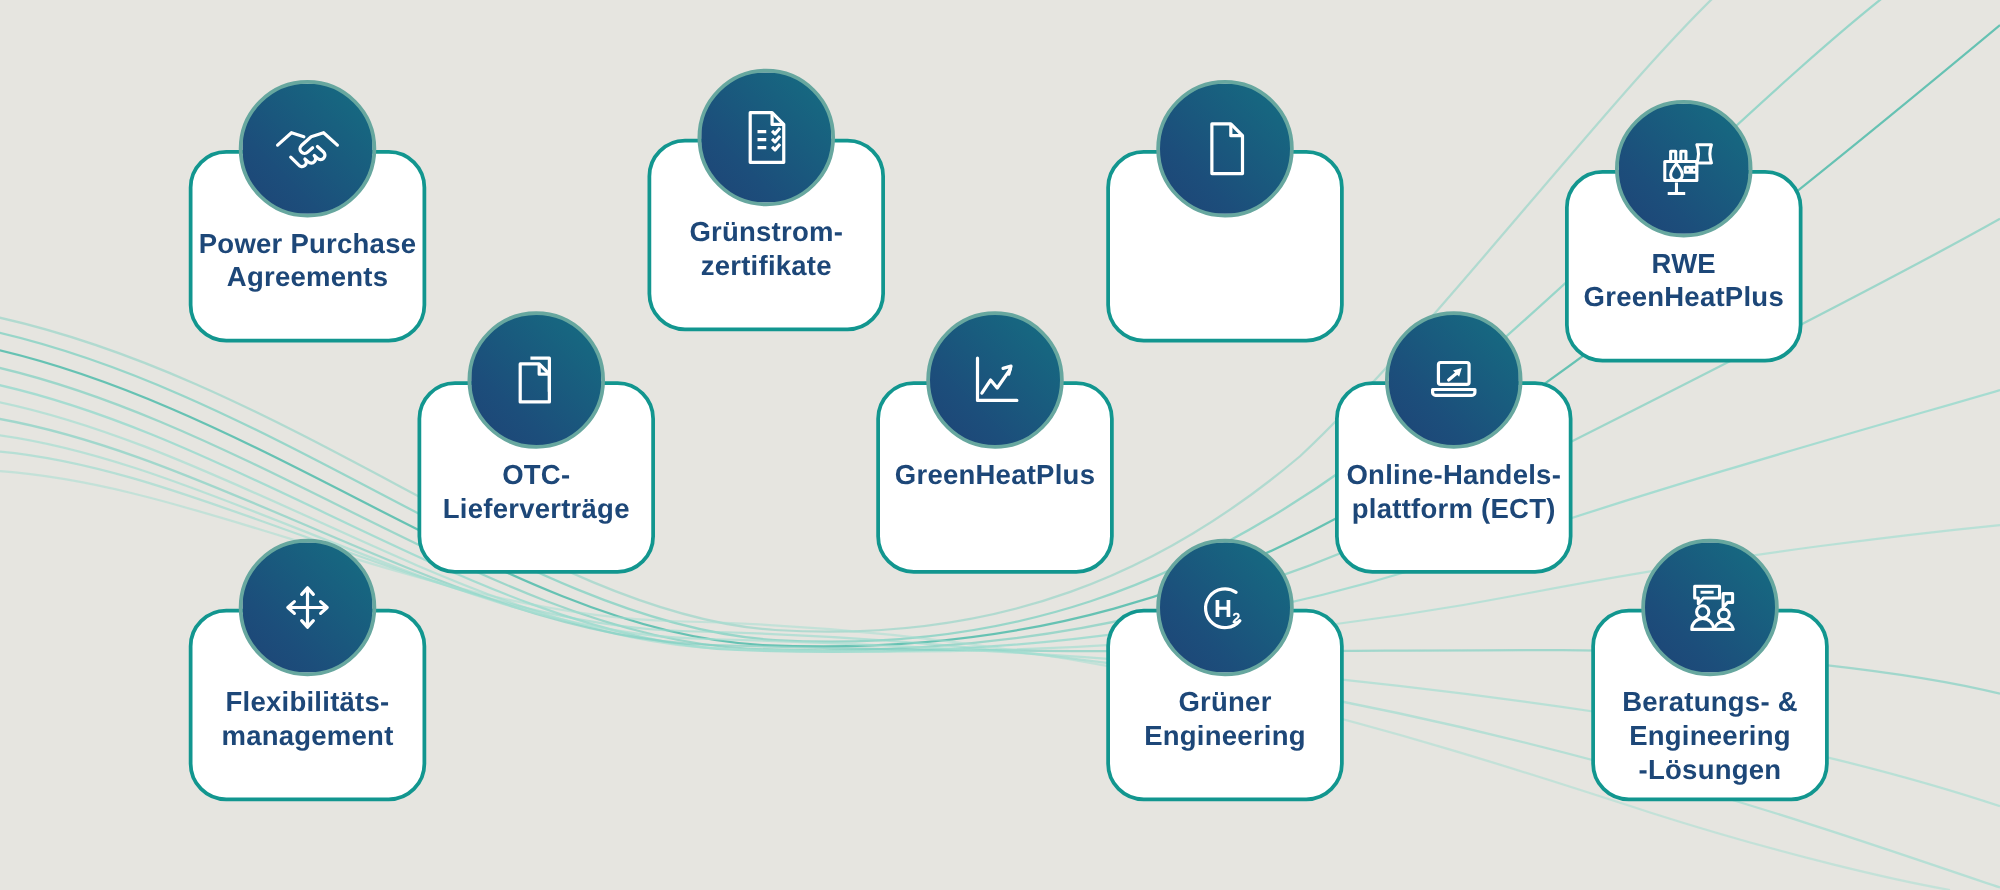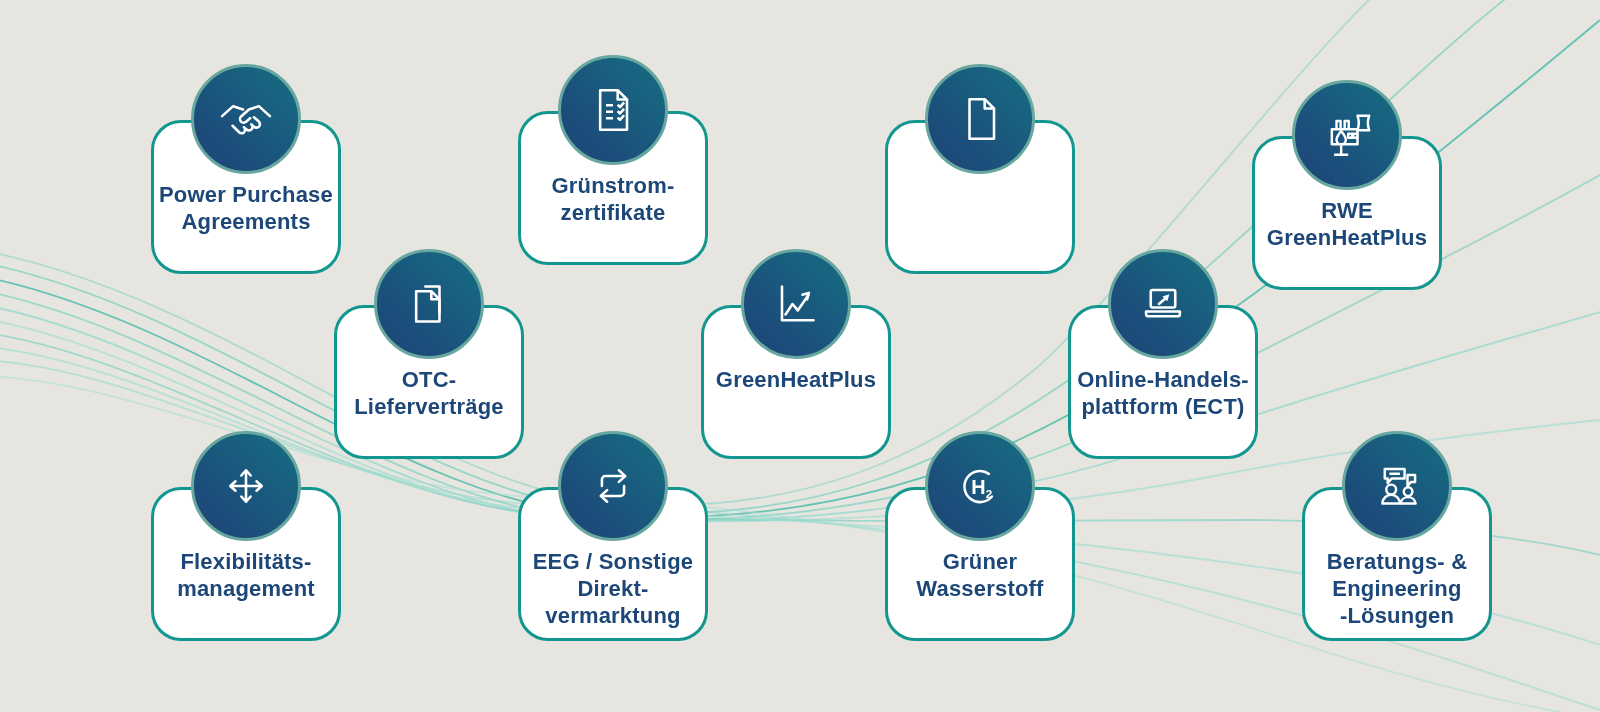--- a/index.html
+++ b/index.html
@@ -154,49 +154,34 @@
           <path d="M9.5 30.5 h29 v2 a2 2 0 0 1 -2 2 h-25 a2 2 0 0 1 -2 -2 z"></path>
           <path d="M20.5 24 l6.5 -5.5" stroke-linecap="round"></path>
           <path d="M23.5 17.5 l6 -1.8 -1.8 6 z" fill="#fff" stroke="none"></path>
         </g>
       </svg>
     </div>
     <div class="title">Online-Handels-
 plattform (ECT)</div>
   </div>
 
-  <div class="card" style="left:505px;top:487px">
-    <div class="badge">
-      <svg width="56" height="56" viewBox="0 0 48 48">
-        <g fill="none" stroke="#fff" stroke-width="2.2" stroke-linecap="round" stroke-linejoin="round">
-          <path d="M14.5 24 v-5.5 a3 3 0 0 1 3 -3 H34"></path>
-          <path d="M29 10.5 l5.5 5 -5.5 5"></path>
-          <path d="M33.5 24 v5.5 a3 3 0 0 1 -3 3 H14"></path>
-          <path d="M19 27.5 l-5.5 5 5.5 5"></path>
-        </g>
-      </svg>
-    </div>
-    <div class="title">EEG / Sonstige
-Direkt-
-vermarktung</div>
-  </div>
 
   <div class="card" style="left:872px;top:487px">
     <div class="badge">
       <svg width="56" height="56" viewBox="0 0 48 48">
         <path d="M31.6 13.6 A13.3 13.3 0 1 0 34.2 33" fill="none" stroke="#fff" stroke-width="2.2" stroke-linecap="round"></path>
         <text x="16.5" y="30.5" font-size="17" font-weight="bold" fill="#fff">H</text>
         <text x="29" y="34.5" font-size="10" font-weight="bold" fill="#fff">2</text>
       </svg>
     </div>
     <div class="title">Grüner
-Wasserstoff</div>
+Engineering</div>
   </div>
 
-  <div class="card" style="left:1289px;top:487px">
+  <div class="card" style="left:1260px;top:487px">
     <div class="badge">
       <svg width="56" height="56" viewBox="0 0 48 48">
         <g fill="none" stroke="#fff" stroke-width="2.1" stroke-linejoin="round">
           <path d="M13.5 9.5 h17 v8 h-11 l-3.5 4 v-4 h-2.5 z"></path>
           <path d="M17.5 13.5 h9"></path>
           <path d="M33 14.5 h6.5 v6 h-3.5 l-3 3.5 v-3.5 z"></path>
           <circle cx="19" cy="27" r="4.2"></circle>
           <path d="M11.5 39 a7.5 7.5 0 0 1 15 0 z"></path>
           <circle cx="33.5" cy="28.8" r="3.7"></circle>
           <path d="M27 39 a6.6 6.6 0 0 1 13 0 z"></path>

